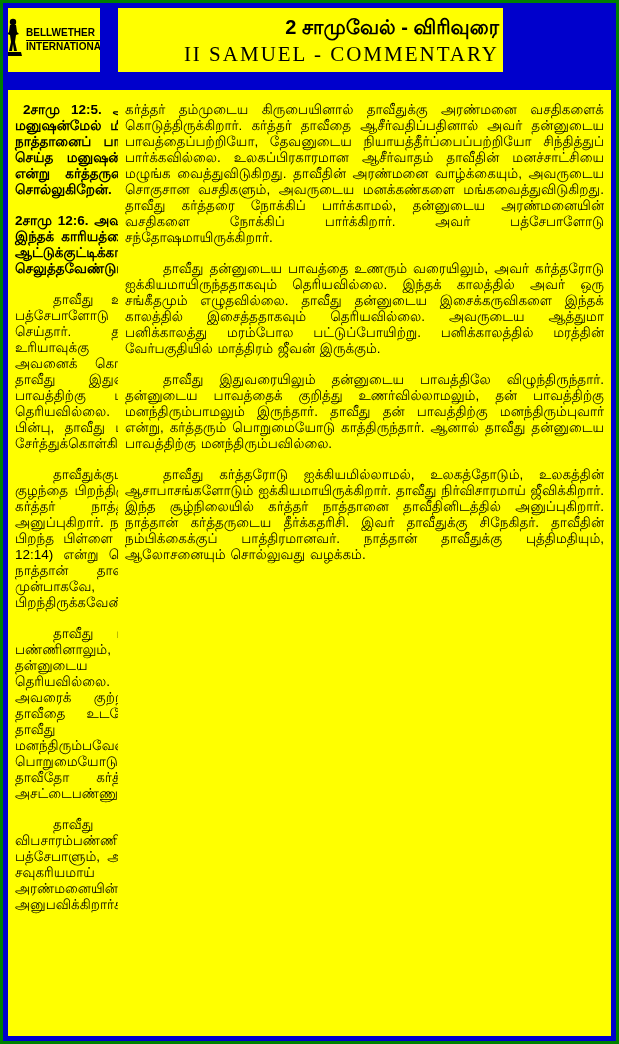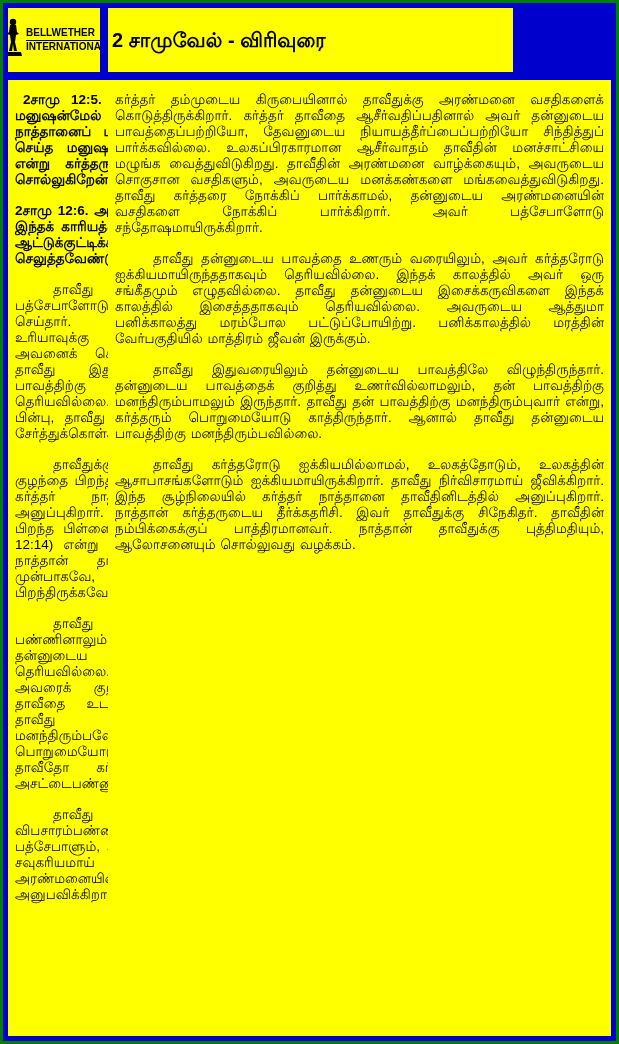--- a/index.html
+++ b/index.html
@@ -15,42 +15,42 @@
     padding:3px;
   }
   .grid{
     width:100%;height:100%;
     box-sizing:border-box;
     background:var(--line-blue,#0000CC);
     padding:5px;
     display:grid;
     grid-template-columns:92px 1fr 90px;
     grid-template-rows:64px 1fr;
-    gap:8px;
+    gap:18px;
   }
   .cell{
     background:var(--paper-yellow,#FFFF00);
     box-sizing:border-box;
     overflow:hidden;
   }
   
   .logo-cell{
     display:flex;align-items:center;justify-content:center;
     gap:3px;padding:2px;
   }
   .logo-text{
     display:flex;flex-direction:column;justify-content:center;
     font-weight:bold;font-stretch:condensed;
     font-size:10px;line-height:12px;color:#000;
     letter-spacing:0px;white-space:nowrap;
   }
   .logo-text .l1{border-bottom:1.5px solid #000;padding-bottom:1px;}
   .logo-icon{flex:0 0 auto;}
   .title-cell{
-    display:flex;flex-direction:column;align-items:flex-start;justify-content:center;
+    display:flex;flex-direction:column;align-items:flex-end;justify-content:center;
     gap:3px;padding:2px 4px;
   }
   .title-tamil{
     font-weight:bold;font-size:20px;line-height:24px;color:#000;
     text-align:center;
   }
   .title-english{
     font-family:"Liberation Serif","DejaVu Serif",serif;
     font-size:21px;line-height:24px;color:#000;
     letter-spacing:2px;text-align:center;
@@ -88,20 +88,21 @@
         </svg>
       </span>
       <span class="logo-text">
         <span class="l1">BELLWETHER</span>
         <span class="l2">INTERNATIONAL</span>
       </span>
     </div>
 
     <div class="cell title-cell" style="--paper-yellow: #FFFF00;">
       <div class="title-tamil">2 சாமுவேல்  -  விரிவுரை</div>
+      <div class="title-english">II SAMUEL - COMMENTARY</div>
     </div>
 
 
     <div class="cell text-col" style="grid-column: 1 / 2; --paper-yellow: #FFFF00; width: 290px; box-sizing: border-box;">
         <p class="para bold indent-small">2சாமு 12:5. அப்பொழுது தாவீது: அந்த மனுஷன்மேல் மிகவும் கோபமூண்டவனாகி, நாத்தானைப் பார்த்து: இந்தக் காரியத்தைச் செய்த மனுஷன் மரணத்திற்குப் பாத்திரன் என்று கர்த்தருடைய ஜீவனைக் கொண்டு சொல்லுகிறேன்.</p>
         <p class="para bold indent-none">2சாமு 12:6. அவன் இரக்கமற்றவனாயிருந்து, இந்தக் காரியத்தைச் செய்தபடியினால், அந்த ஆட்டுக்குட்டிக்காக நாலத்தனை திரும்பச் செலுத்தவேண்டும் என்றான்.</p>
         <p class="para">தாவீது உரியாவின் மனைவியாகிய பத்சேபாளோடு விபசாரம் பண்ணி பாவம் செய்தார். தாவீது யுத்தக்களத்திலே உரியாவுக்கு விரோதமாக சதிபண்ணி, அவனைக் கொன்றுபோட்டார். ஆனாலும் தாவீது இதுவரையிலும் தன்னுடைய பாவத்திற்கு மனந்திரும்பினாரா என்று தெரியவில்லை. உரியா செத்துப்போன பின்பு, தாவீது பத்சேபாளை தன் வீட்டிலே சேர்த்துக்கொள்கிறார்.</p>
         <p class="para">தாவீதுக்கும் பத்சேபாளுக்கும் ஒரு குழந்தை பிறந்திருக்கிறது அதற்கு பின்புதான் கர்த்தர் நாத்தானை தாவீதினிடத்தில் அனுப்புகிறார். நாத்தான் தாவீதிடம், “உனக்கு பிறந்த பிள்ளை நிச்சயமாய் சாகும்” (2சாமு 12:14) என்று சொல்லுகிறார். ஆகையினால் நாத்தான் தாவீதினிடத்தில் வருவதற்கு முன்பாகவே, தாவீதுக்கு பிள்ளை பிறந்திருக்கவேண்டும்.</p>
         <p class="para">தாவீது பத்சேபாளோடு விபசாரம் பண்ணினாலும், அவர் இதுவரையிலும் தன்னுடைய பாவத்தை உணர்ந்ததாக தெரியவில்லை. தாவீதின் மனச்சாட்சி அவரைக் குற்றப்படுத்தவில்லை. கர்த்தர் தாவீதை உடனே தண்டித்துவிடவில்லை. தாவீது தன் பாவத்திற்கு மனந்திரும்பவேண்டுமென்று, கர்த்தர் பொறுமையோடு காத்திருக்கிறார். ஆனால் தாவீதோ கர்த்தருடைய பொறுமையை அசட்டைபண்ணுகிறார்.</p>
         <p class="para">தாவீது பத்சேபாளோடு விபசாரம்பண்ணினாலும், தாவீதும் பத்சேபாளும், அவருடைய அரண்மனையில் சவுகரியமாய் வசிக்கிறார்கள். அரண்மனையின் வசதிகளை சொகுசாய் அனுபவிக்கிறார்கள்.</p>

